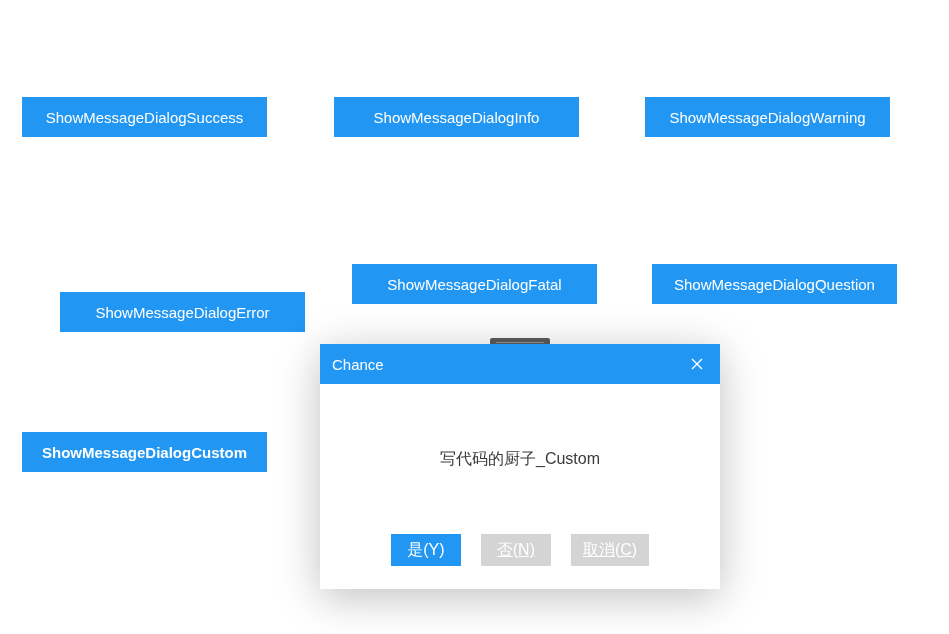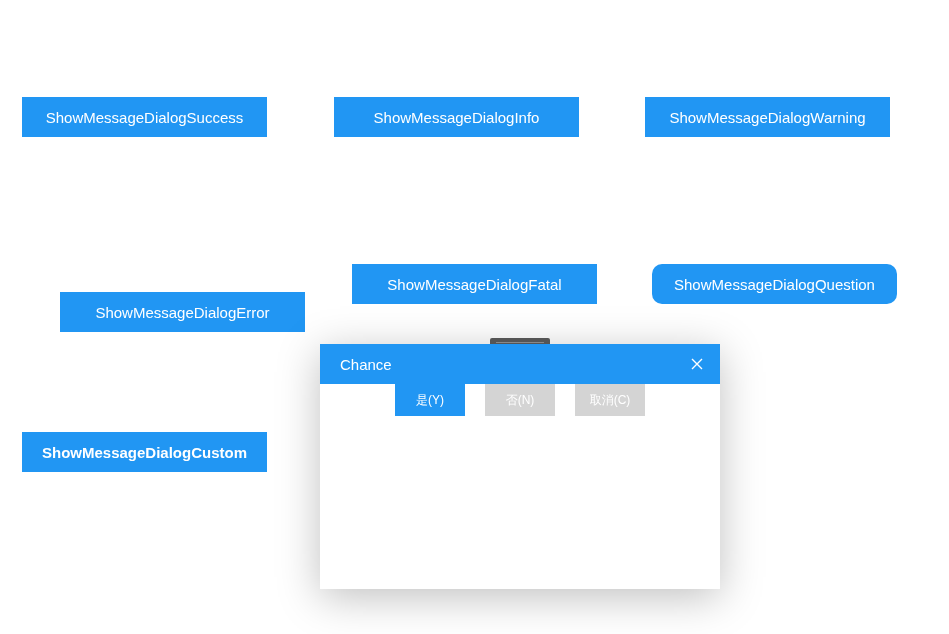--- a/index.html
+++ b/index.html
@@ -31,21 +31,21 @@
   }
   .dialog-titlebar {
     height: 40px;
     background: #2196f3;
     color: #fff;
     display: flex;
     align-items: center;
     position: relative;
   }
   .dialog-title {
-    padding-left: 20px;
+    padding-left: 12px;
     font-size: 15px;
   }
   .dialog-grip {
     position: absolute;
     left: 50%;
     top: -6px;
     transform: translateX(-50%);
     width: 60px;
     height: 12px;
     background: #555;
@@ -85,47 +85,50 @@
     justify-content: center;
     gap: 20px;
     padding-bottom: 15px;
   }
   .dlg-btn {
     min-width: 70px;
     height: 32px;
     display: flex;
     align-items: center;
     justify-content: center;
-    font-size: 12px;
+    font-size: 16px;
     cursor: pointer;
     user-select: none;
     padding: 0 12px;
   }
   .dlg-btn.primary { background: #2196f3; color: #fff; }
-  .dlg-btn.secondary { background: #d4d4d4; color: #fff; }
+  .dlg-btn.secondary { background: #d4d4d4; color: #fff; text-decoration: underline; }
 </style>
 </head>
 <body>
 
 <div class="btn" style="left: 22px; top: 97px; width: 245px;">ShowMessageDialogSuccess</div>
 <div class="btn" style="left: 334px; top: 97px; width: 245px;">ShowMessageDialogInfo</div>
 <div class="btn" style="left: 645px; top: 97px; width: 245px;">ShowMessageDialogWarning</div>
 <div class="btn" style="left: 60px; top: 264px; width: 245px; margin-top: 28px;">ShowMessageDialogError</div>
 <div class="btn" style="left: 352px; top: 264px; width: 245px;">ShowMessageDialogFatal</div>
-<div class="btn" style="left: 652px; top: 264px; width: 245px; border-radius: 10px;">ShowMessageDialogQuestion</div>
+<div class="btn" style="left: 652px; top: 264px; width: 245px;">ShowMessageDialogQuestion</div>
 <div class="btn" style="left: 22px; top: 432px; width: 245px; font-weight: bold;">ShowMessageDialogCustom</div>
 
 <div class="dialog">
   <div class="dialog-grip"></div>
   <div class="dialog-titlebar">
     <span class="dialog-title">Chance</span>
     <div class="dialog-close">
       <svg viewBox="0 0 12 12">
         <path d="M1 1 L11 11 M11 1 L1 11" stroke="#fff" stroke-width="1.4" fill="none"></path>
       </svg>
     </div>
   </div>
+  <div class="dialog-body">
+    <span>写代码的厨子_Custom</span>
+  </div>
   <div class="dialog-footer">
     <div class="dlg-btn primary">是(Y)</div>
     <div class="dlg-btn secondary">否(N)</div>
     <div class="dlg-btn secondary">取消(C)</div>
   </div>
 </div>
 
 </body></html>

